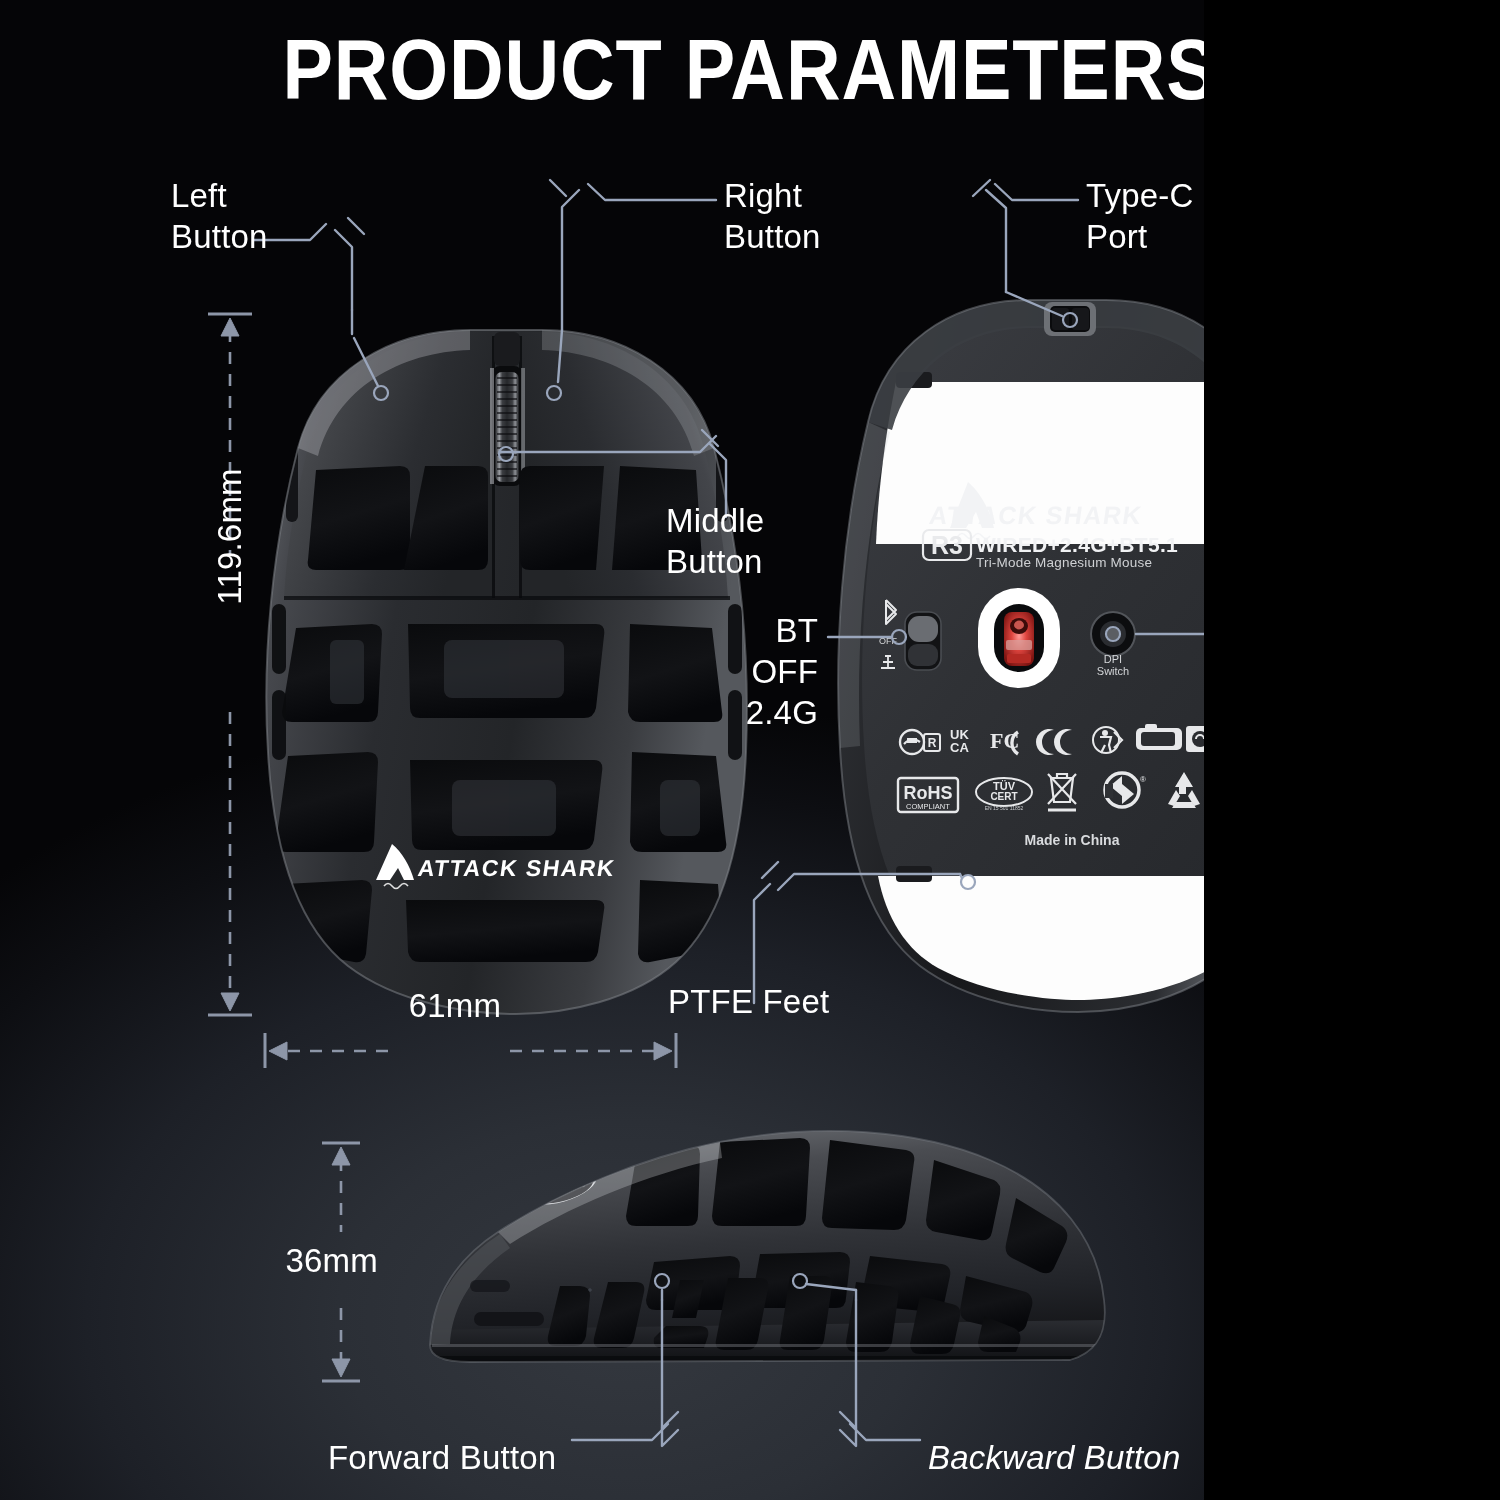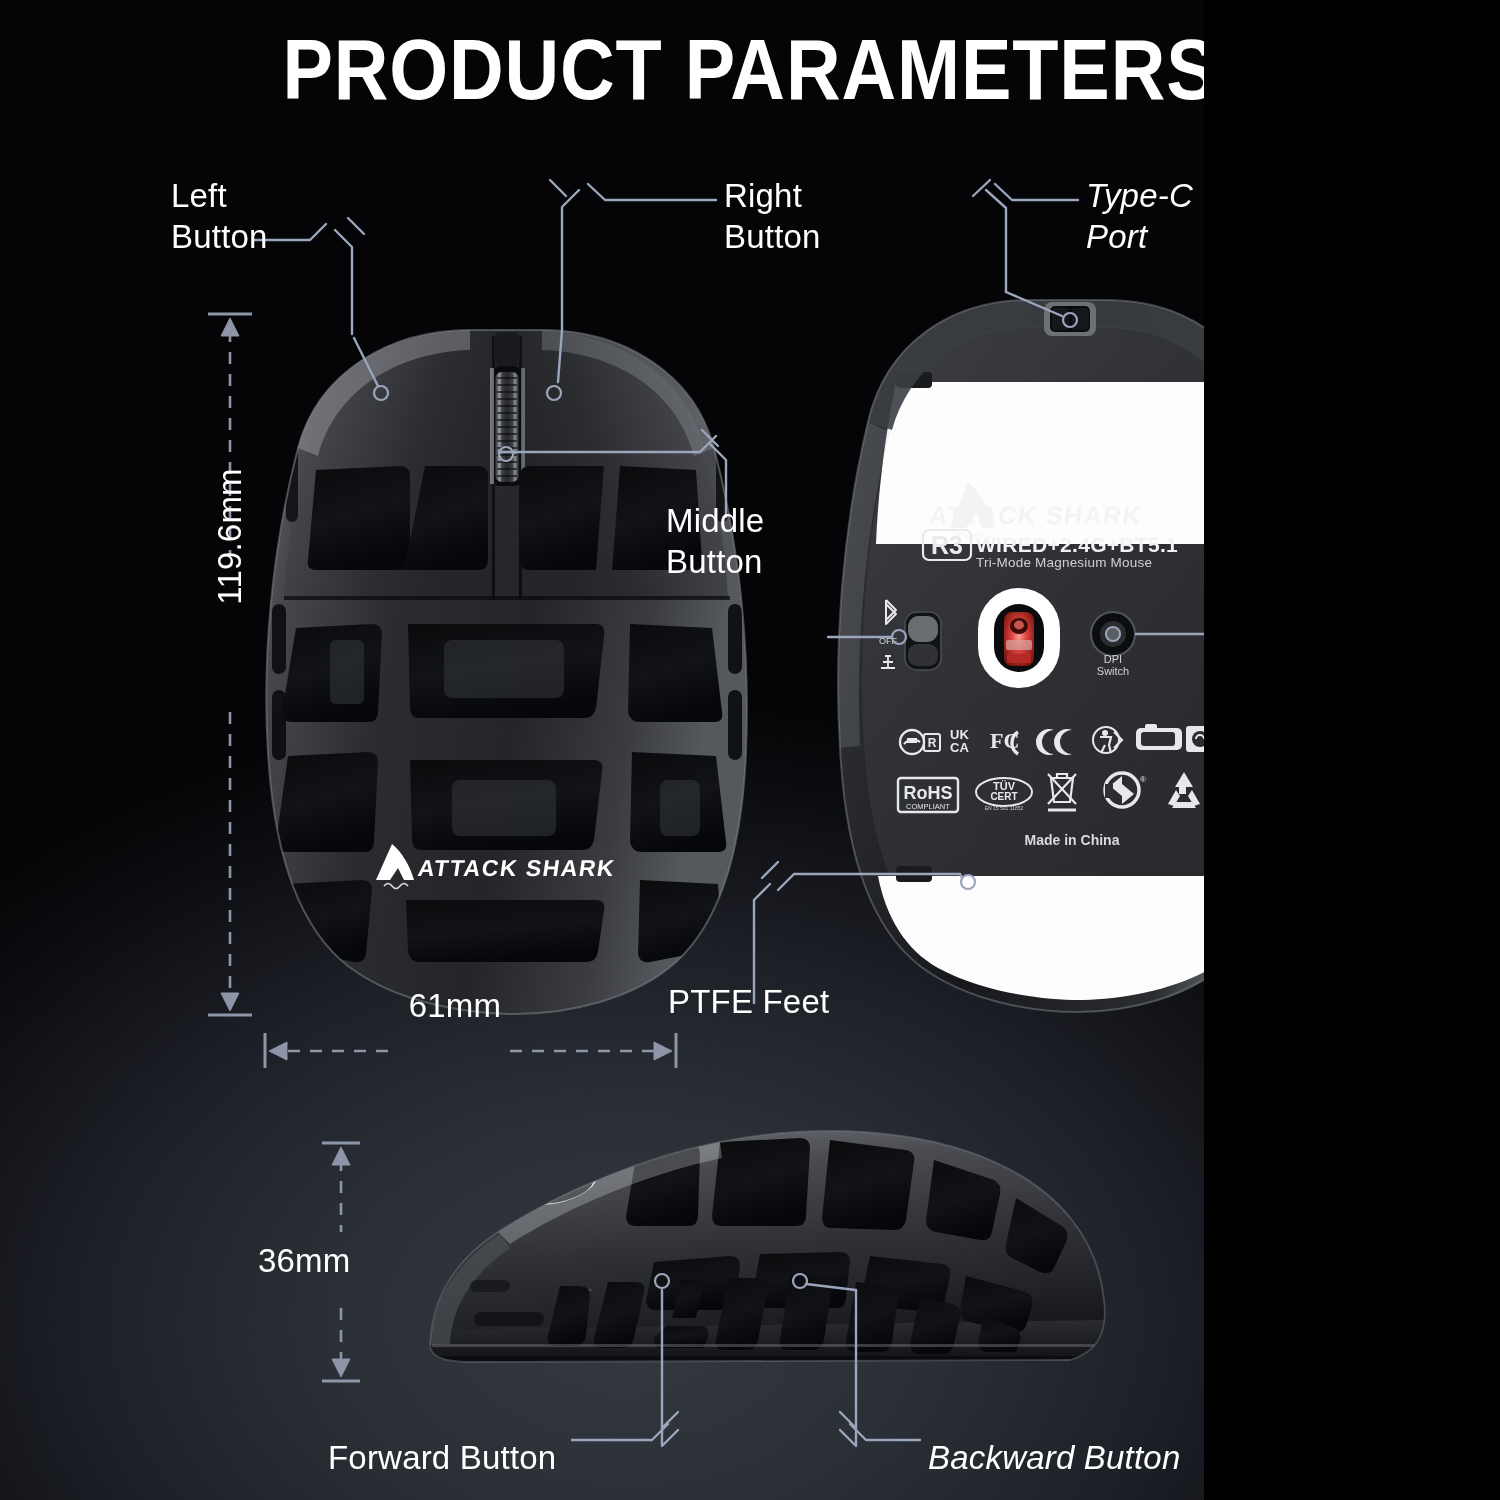--- a/index.html
+++ b/index.html
@@ -524,34 +524,37 @@
       <path d="M341 1377 L 350 1359 L 332 1359 Z"></path>
     </g>
   </svg>
 
   <div class="lbl" style="left:171px;top:176px;">Left
 Button</div>
 
   <div class="lbl" style="left:724px;top:176px;">Right
 Button</div>
 
-  <div class="lbl" style="left:1086px;top:176px;font-style:italic;">Type-C
+  <div class="lbl" style="left:1086px;top:176px;">Type-C
 Port</div>
 
   <div class="lbl" style="left:666px;top:501px;">Middle
 Button</div>
 
+  <div class="lbl r" style="left:640px;top:611px;width:178px;">BT
+OFF
+2.4G</div>
 
   <div class="lbl" style="left:1224px;top:749px;font-family:Liberation Mono, monospace;">DPI Button</div>
 
   <div class="lbl" style="left:668px;top:982px;">PTFE Feet</div>
 
   <div class="lbl" style="left:328px;top:1438px;">Forward Button</div>
 
   <div class="lbl" style="left:928px;top:1438px;font-style:italic;">Backward Button</div>
 
   <div class="lbl" style="left:105px;top:516px;width:250px;text-align:center;transform:rotate(-90deg);transform-origin:50% 50%;">119.6mm</div>
 
   <div class="lbl" style="left:400px;top:986px;width:110px;text-align:center;">61mm</div>
 
-  <div class="lbl" style="left:258px;top:1241px;width:120px;text-align:left;">36mm</div>
+  <div class="lbl" style="left:258px;top:1241px;width:120px;text-align:right;">36mm</div>
 
 </div>
 
 </body></html>

